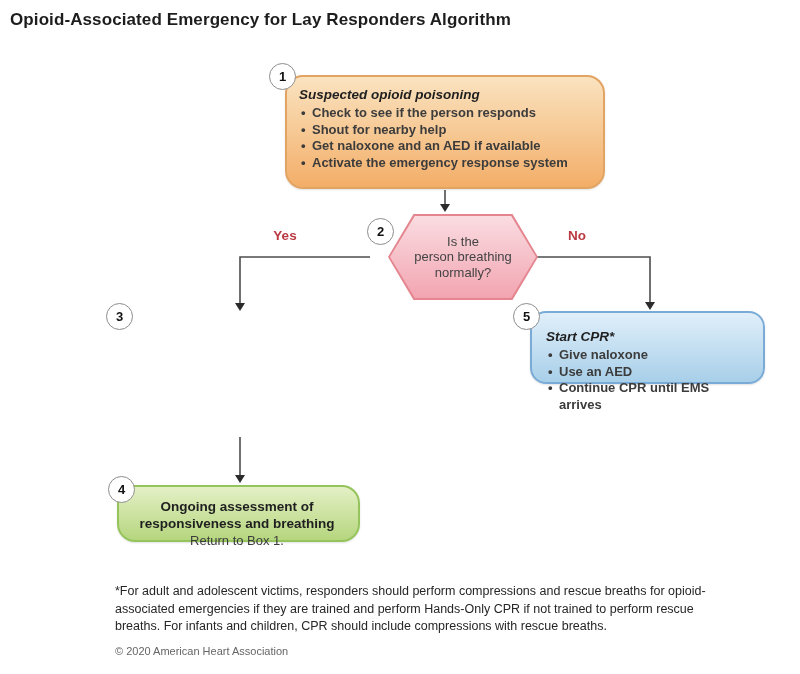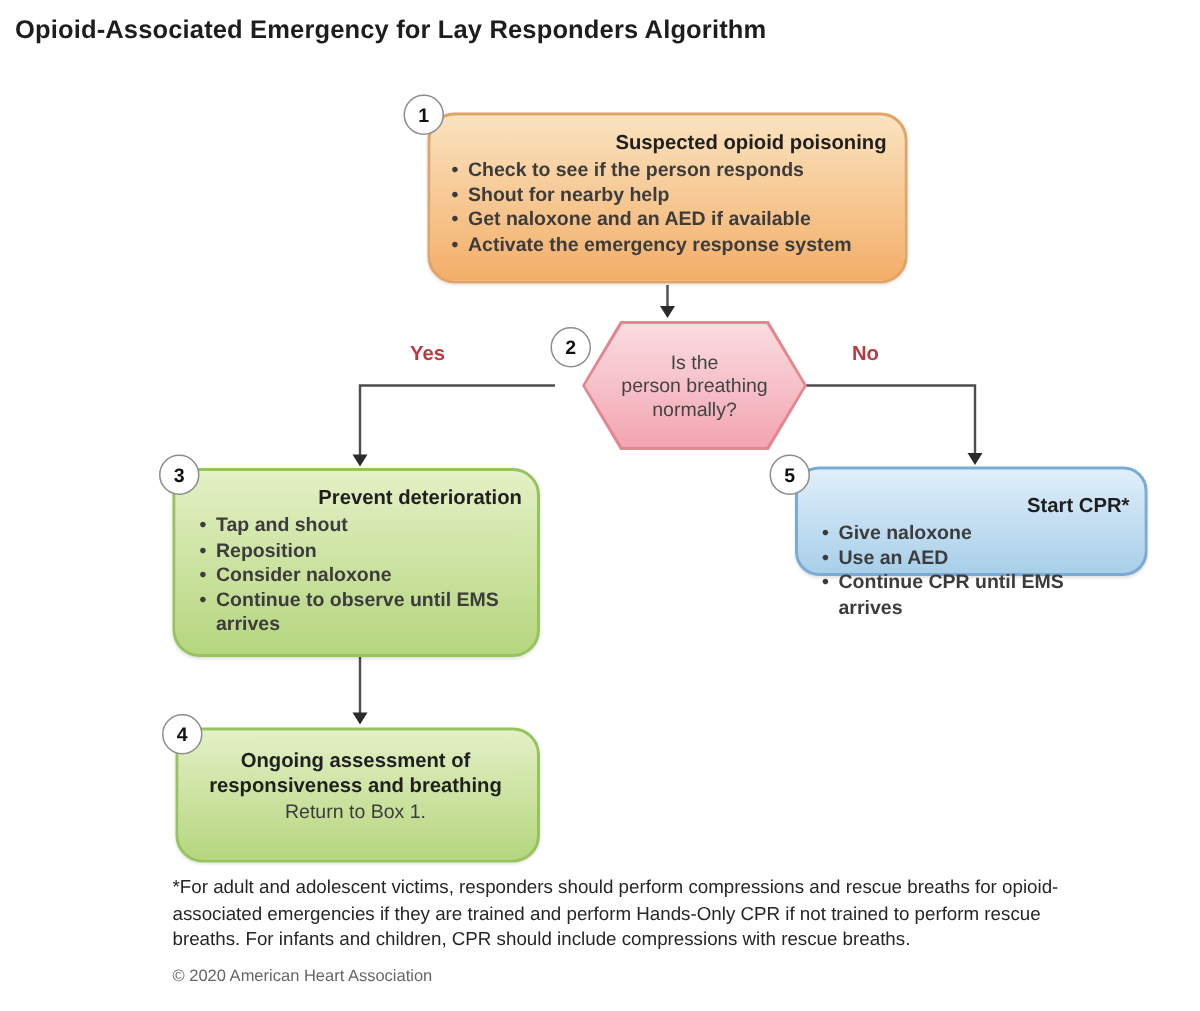--- a/index.html
+++ b/index.html
@@ -23,31 +23,31 @@
   .connector-arrow { fill:var(--connector-arrow); stroke:none; }
 
   .flow-box {
     position:absolute; z-index:2; border-radius:18px;
     box-shadow:0 1px 2px rgba(0,0,0,0.12);
   }
   .box-orange { background:linear-gradient(180deg, var(--box1-fill-top) 0%, var(--box1-fill-bottom) 100%); border:2px solid var(--box1-border); }
   .box-green  { background:linear-gradient(180deg, var(--green-fill-top) 0%, var(--green-fill-bottom) 100%); border:2px solid var(--green-border); }
   .box-blue   { background:linear-gradient(180deg, var(--blue-fill-top) 0%, var(--blue-fill-bottom) 100%); border:2px solid var(--blue-border); border-radius:16px; }
 
-  .box-title { font-size:13.5px; font-weight:bold; color:#1f1f1f; text-align:right; margin-bottom:3px; }
+  .box-title { font-size:13.5px; font-weight:bold; color:#1f1f1f; text-align:left; margin-bottom:3px;font-style:italic; }
   .bullet-list { list-style:none; }
   .bullet-list li {
     position:relative; padding-left:13px; font-size:13px; line-height:16.5px; color:#3c3c3c;font-weight:bold;
   }
   .bullet-list li::before { content:"\2022"; position:absolute; left:2px; color:#3c3c3c; }
 
   #box1 { left:285px; top:75px; width:320px; height:114px; padding:10px 12px 8px 12px; }
   #box3 { left:115px; top:312px; width:245px; height:126px; padding:10px 10px 8px 14px; }
   #box5 { left:530px; top:311px; width:235px; height:73px; padding:16px 10px 8px 14px; }
-  #box4 { left:117px; top:485px; width:243px; height:90px; padding:11px 11px 8px 8px; text-align:center; }
+  #box4 { left:117px; top:485px; width:243px; height:57px; padding:11px 11px 8px 8px; text-align:center; }
 
   #box4 .bold-line { font-size:13.5px; font-weight:bold; color:#1f1f1f; line-height:17px; }
   #box4 .sub-line  { font-size:13px; color:#3c3c3c; line-height:17px; }
 
   .decision {
     position:absolute; left:388px; top:214px; width:150px; height:86px; z-index:2;
     clip-path:polygon(17% 0%, 83% 0%, 100% 50%, 83% 100%, 17% 100%, 0% 50%);
     background:var(--decision-border);
   }
   .decision-inner {
@@ -123,29 +123,20 @@
       <div>Is the</div>
       <div>person breathing</div>
       <div>normally?</div>
     </div>
   </div>
   <div id="circle2" class="num-circle">2</div>
 
   <div id="yes-label" class="branch-label">Yes</div>
   <div id="no-label" class="branch-label">No</div>
 
-  <div id="box3" class="flow-box box-green">
-    <div class="box-title">Prevent deterioration</div>
-    <ul class="bullet-list">
-      <li>Tap and shout</li>
-      <li>Reposition</li>
-      <li>Consider naloxone</li>
-      <li>Continue to observe until EMS arrives</li>
-    </ul>
-  </div>
   <div id="circle3" class="num-circle">3</div>
 
   <div id="box5" class="flow-box box-blue">
     <div class="box-title">Start CPR*</div>
     <ul class="bullet-list">
       <li>Give naloxone</li>
       <li>Use an AED</li>
       <li>Continue CPR until EMS arrives</li>
     </ul>
   </div>

